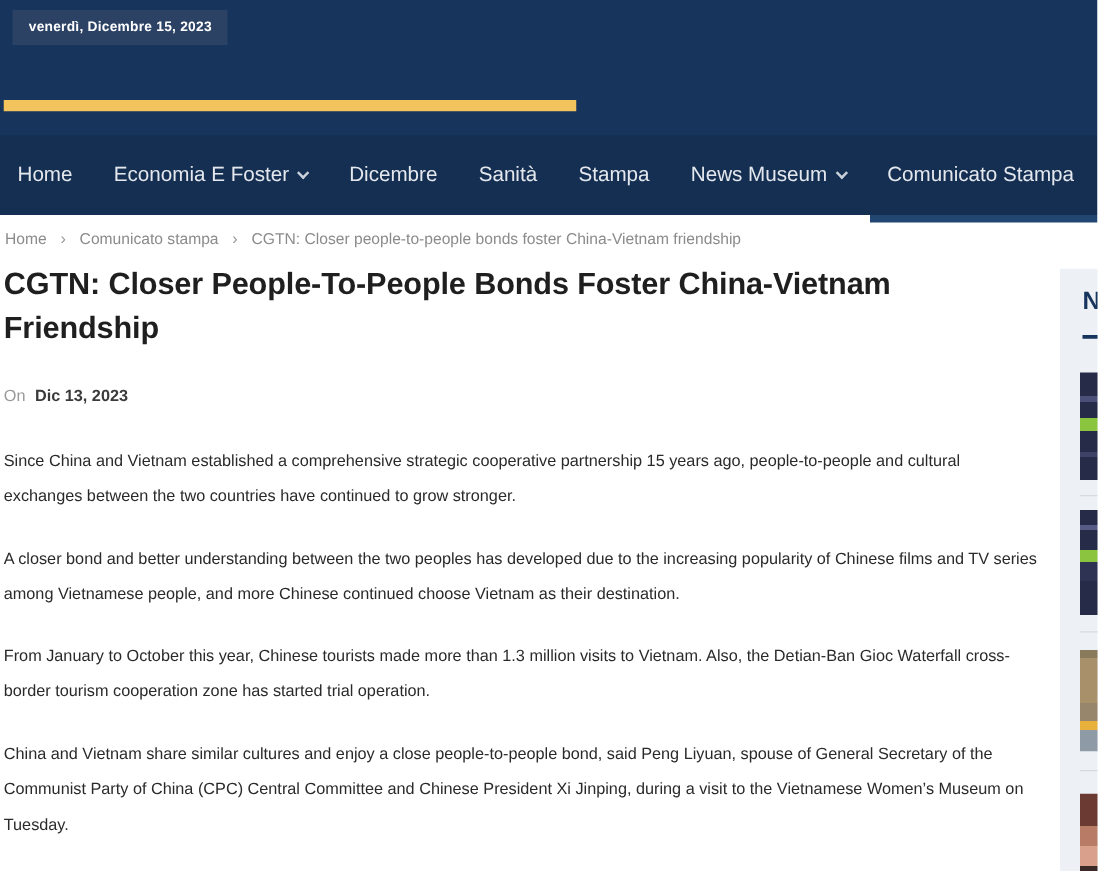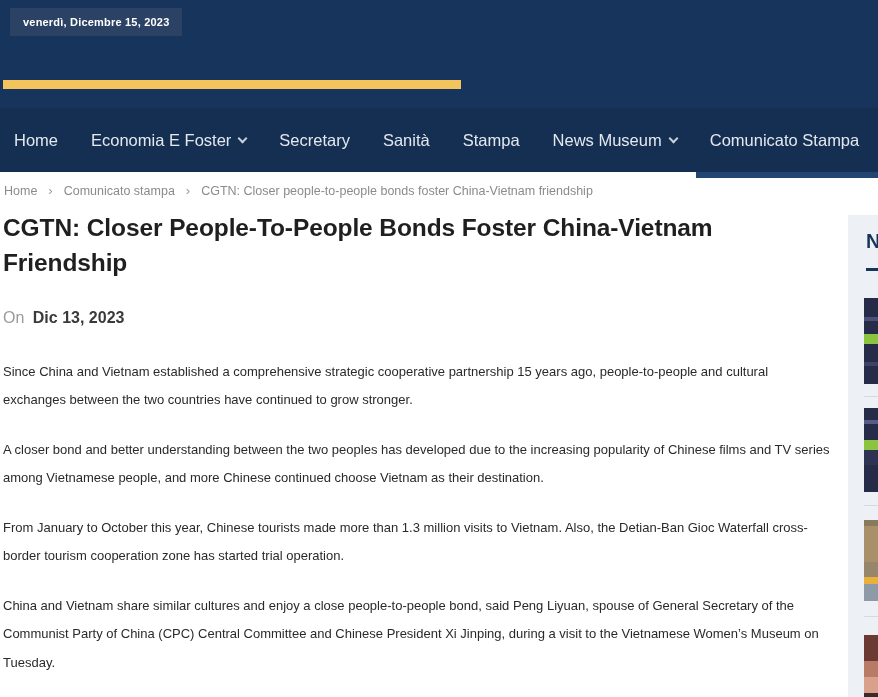--- a/index.html
+++ b/index.html
@@ -27,21 +27,21 @@
   
   .breadcrumb { position:absolute; top:183px; left:4px; font-size:12.5px; color:#8b8b8b;
                 display:flex; align-items:center; gap:11px; white-space:nowrap; }
   .breadcrumb a { color:#8b8b8b; text-decoration:none; }
   .crumb-sep { color:#9a9a9a; font-size:13px; }
 
   
   .article { position:absolute; top:211px; left:3px; width:828px; }
   .article h1 { font-size:24.5px; font-weight:bold; color:#1f1f1f; line-height:1.42;
                 max-width:750px; letter-spacing:-0.1px; margin-bottom:24px; }
-  .meta { font-size:16px; margin-bottom:31px;margin-top:28px; }
+  .meta { font-size:13px; margin-bottom:31px;margin-top:28px; }
   .meta .on { color:#9a9a9a; }
   .meta .pub-date { color:#3a3a3a; font-weight:bold; margin-left:4px; }
   .article p { font-size:13px; color:#2a2a2a; line-height:28.5px; margin-bottom:21px; max-width:828px; }
 
   
   .sidebar { position:absolute; top:215px; left:848px; width:230px; height:482px; background:#edf1f6; }
   .sb-head { position:absolute; top:15px; left:18px; font-size:20px; font-weight:800; color:#16345c; }
   .sb-dash { position:absolute; top:53px; left:18px; width:24px; height:3px; background:#16345c; }
   .thumb { position:absolute; left:16px; width:120px; }
   .t1 { top:83px;  height:86px; background:linear-gradient(180deg,#262b47 0%,#262b47 22%,#4a5078 22%,#4a5078 27%,#262b47 27%,#262b47 42%,#8bc53f 42%,#8bc53f 54%,#262b47 54%,#262b47 74%,#3d4266 74%,#3d4266 79%,#262b47 79%,#262b47 100%); }
@@ -61,21 +61,21 @@
     <div class="date-chip">venerdì, Dicembre 15, 2023</div>
     <div class="logo-underline"></div>
   </header>
 
   <nav class="nav">
     <a class="nav-item" href="#">Home</a>
     <a class="nav-item" href="#">
       <span>Economia E Foster</span>
       <span class="chev"></span>
     </a>
-    <a class="nav-item" href="#">Secretary</a>
+    <a class="nav-item" href="#">Dicembre</a>
     <a class="nav-item" href="#">Sanità</a>
     <a class="nav-item" href="#">Stampa</a>
     <a class="nav-item" href="#">
       <span>News Museum</span>
       <span class="chev"></span>
     </a>
     <a class="nav-item" href="#">Comunicato Stampa</a>
   </nav>
   <div class="active-strip"></div>
 

